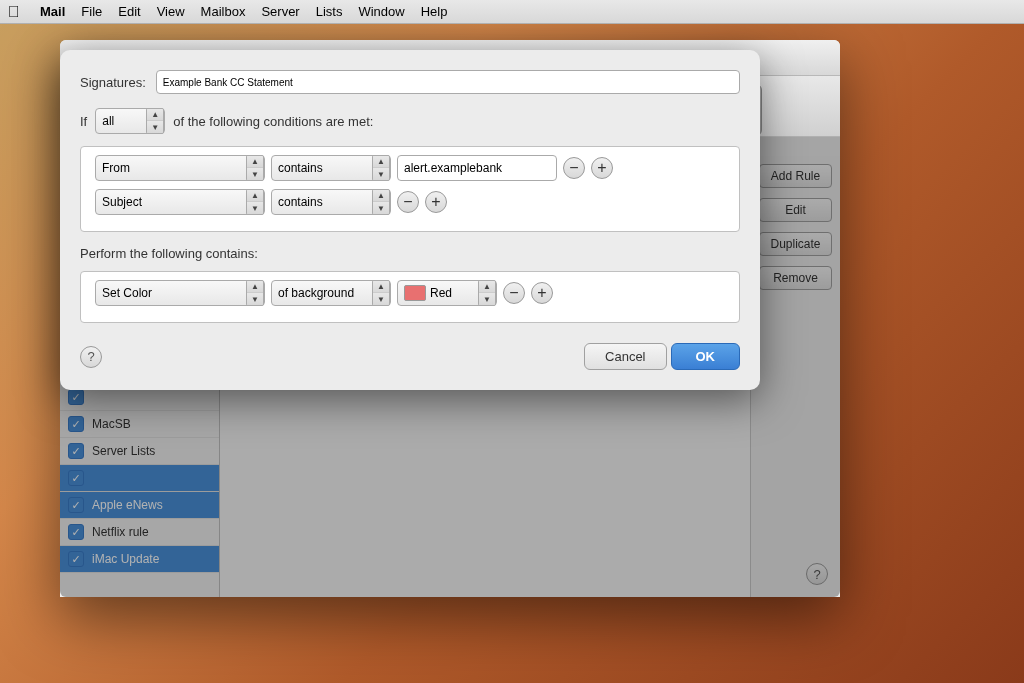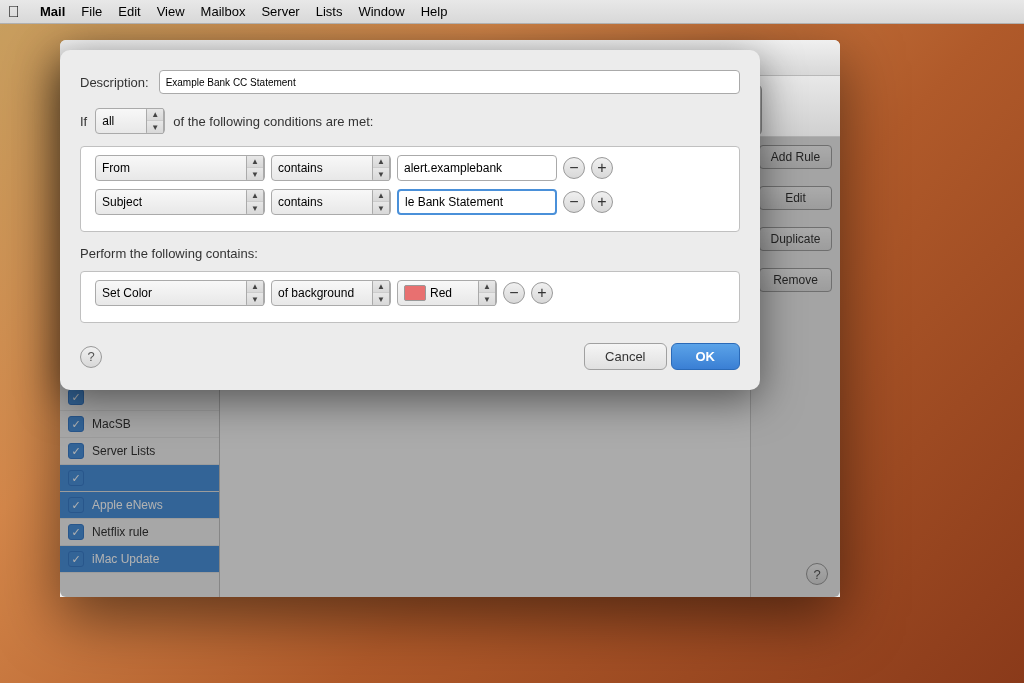--- a/index.html
+++ b/index.html
@@ -175,22 +175,23 @@
       padding: 0;
     }
 
     
     .right-buttons {
       width: 90px;
       background: #ebebeb;
       display: flex;
       flex-direction: column;
       padding: 8px;
-      gap: 17px;
+      gap: 10px;
       border-left: 1px solid #c8c8c8;
+      margin-top: 19px;
     }
     .right-btn {
       padding: 4px 8px;
       font-size: 12px;
       background: linear-gradient(to bottom, #f5f5f5, #e0e0e0);
       border: 1px solid #a0a0a0;
       border-radius: 4px;
       cursor: pointer;
       text-align: center;
       color: #333;
@@ -579,21 +580,21 @@
       <button class="right-btn">Remove</button>
     </div>
 
     <div class="bottom-help">?</div>
   </div>
 </div>
 
 <div class="modal">
 
   <div class="form-row">
-    <span class="form-label">Description:</span>
+    <span class="form-label">Signatures:</span>
     <input class="form-input" type="text" value="Example Bank CC Statement" style="">
   </div>
 
   <div class="if-row">
     <span class="form-label">If</span>
     <div class="select-wrapper">
       <div class="if-select select-field">
         <span>all</span>
       </div>
       <div class="stepper-arrows">
@@ -642,23 +643,20 @@
       </div>
       <div class="select-wrapper">
         <div class="select-field med">
           <span>contains</span>
         </div>
         <div class="stepper-arrows">
           <div class="stepper-arrow">▲</div>
           <div class="stepper-arrow">▼</div>
         </div>
       </div>
-      <div class="select-field input-like">
-        <span>le Bank Statement</span>
-      </div>
       <div class="minus-btn">−</div>
       <div class="plus-btn">+</div>
     </div>
   </div>
 
   <div class="section-label">Perform the following contains:</div>
 
   <div style="background: white; border: 1px solid #c0c0c0; border-radius: 4px; padding: 8px; margin-bottom: 20px;">
     <div class="condition-row">
       <div class="select-wrapper">

